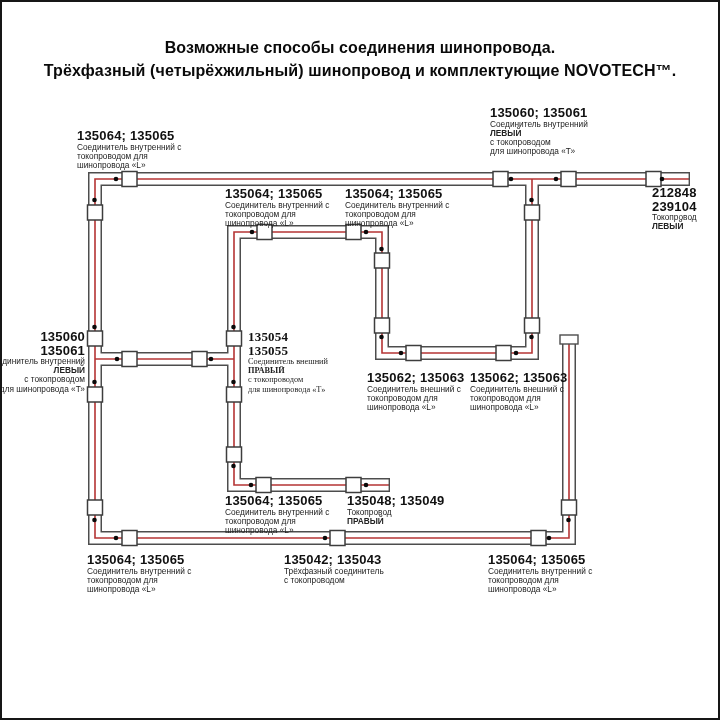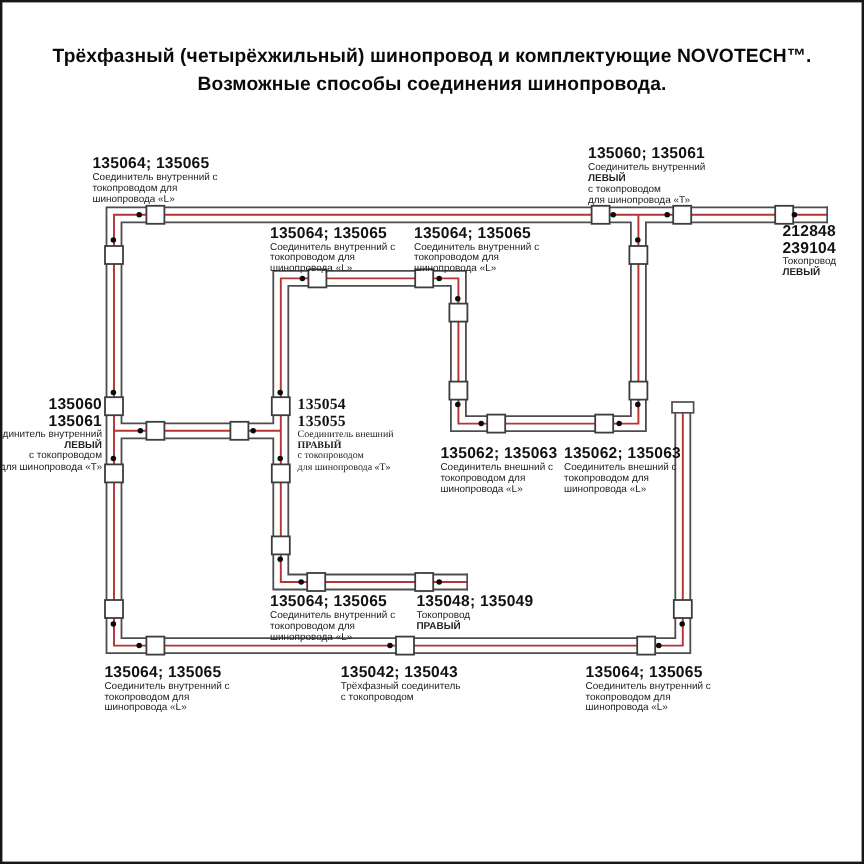--- a/index.html
+++ b/index.html
@@ -15,22 +15,22 @@
   .num{font-size:13px;font-weight:bold;line-height:13.5px;letter-spacing:.2px;}
   .dl{font-size:8.3px;line-height:9.2px;color:#222;}
   .dl.b{font-weight:bold;}
 </style>
 </head>
 <body>
 
 <div class="frame"></div>
 
 <div class="title">
+  <div>Возможные способы соединения шинопровода.</div>
   <div>Трёхфазный (четырёхжильный) шинопровод и комплектующие NOVOTECH™.</div>
-  <div>Возможные способы соединения шинопровода.</div>
 </div>
 
 <svg id="tracks" width="720" height="720" viewBox="0 0 720 720">
   <g id="g-dark" fill="none" stroke="#4d4d4d" stroke-width="14">
       <path d="M690 179 H95 V538 H569 V343"></path>
       <path d="M532 179 V353 H382 V232 H234 V485 H390"></path>
       <path d="M95 359 H234"></path>
     </g>
   <g id="g-white" fill="none" stroke="#ffffff" stroke-width="11">
       <path d="M690 179 H95 V538 H569 V343"></path>
@@ -117,21 +117,21 @@
       <div class="dl">Соединитель внутренний с</div>
       <div class="dl">токопроводом для</div>
       <div class="dl">шинопровода «L»</div>
     </div>
     <div class="label" style="left: 345px; top: 187px;">
       <div class="num">135064; 135065</div>
       <div class="dl">Соединитель внутренний с</div>
       <div class="dl">токопроводом для</div>
       <div class="dl">шинопровода «L»</div>
     </div>
-    <div class="label" style="left: 490px; top: 121px;">
+    <div class="label" style="left: 490px; top: 106px;">
       <div class="num">135060; 135061</div>
       <div class="dl">Соединитель внутренний</div>
       <div class="dl b">ЛЕВЫЙ</div>
       <div class="dl">с токопроводом</div>
       <div class="dl">для шинопровода «Т»</div>
     </div>
     <div class="label" style="left: 652px; top: 186px;">
       <div class="num">212848</div>
       <div class="num">239104</div>
       <div class="dl">Токопровод</div>

